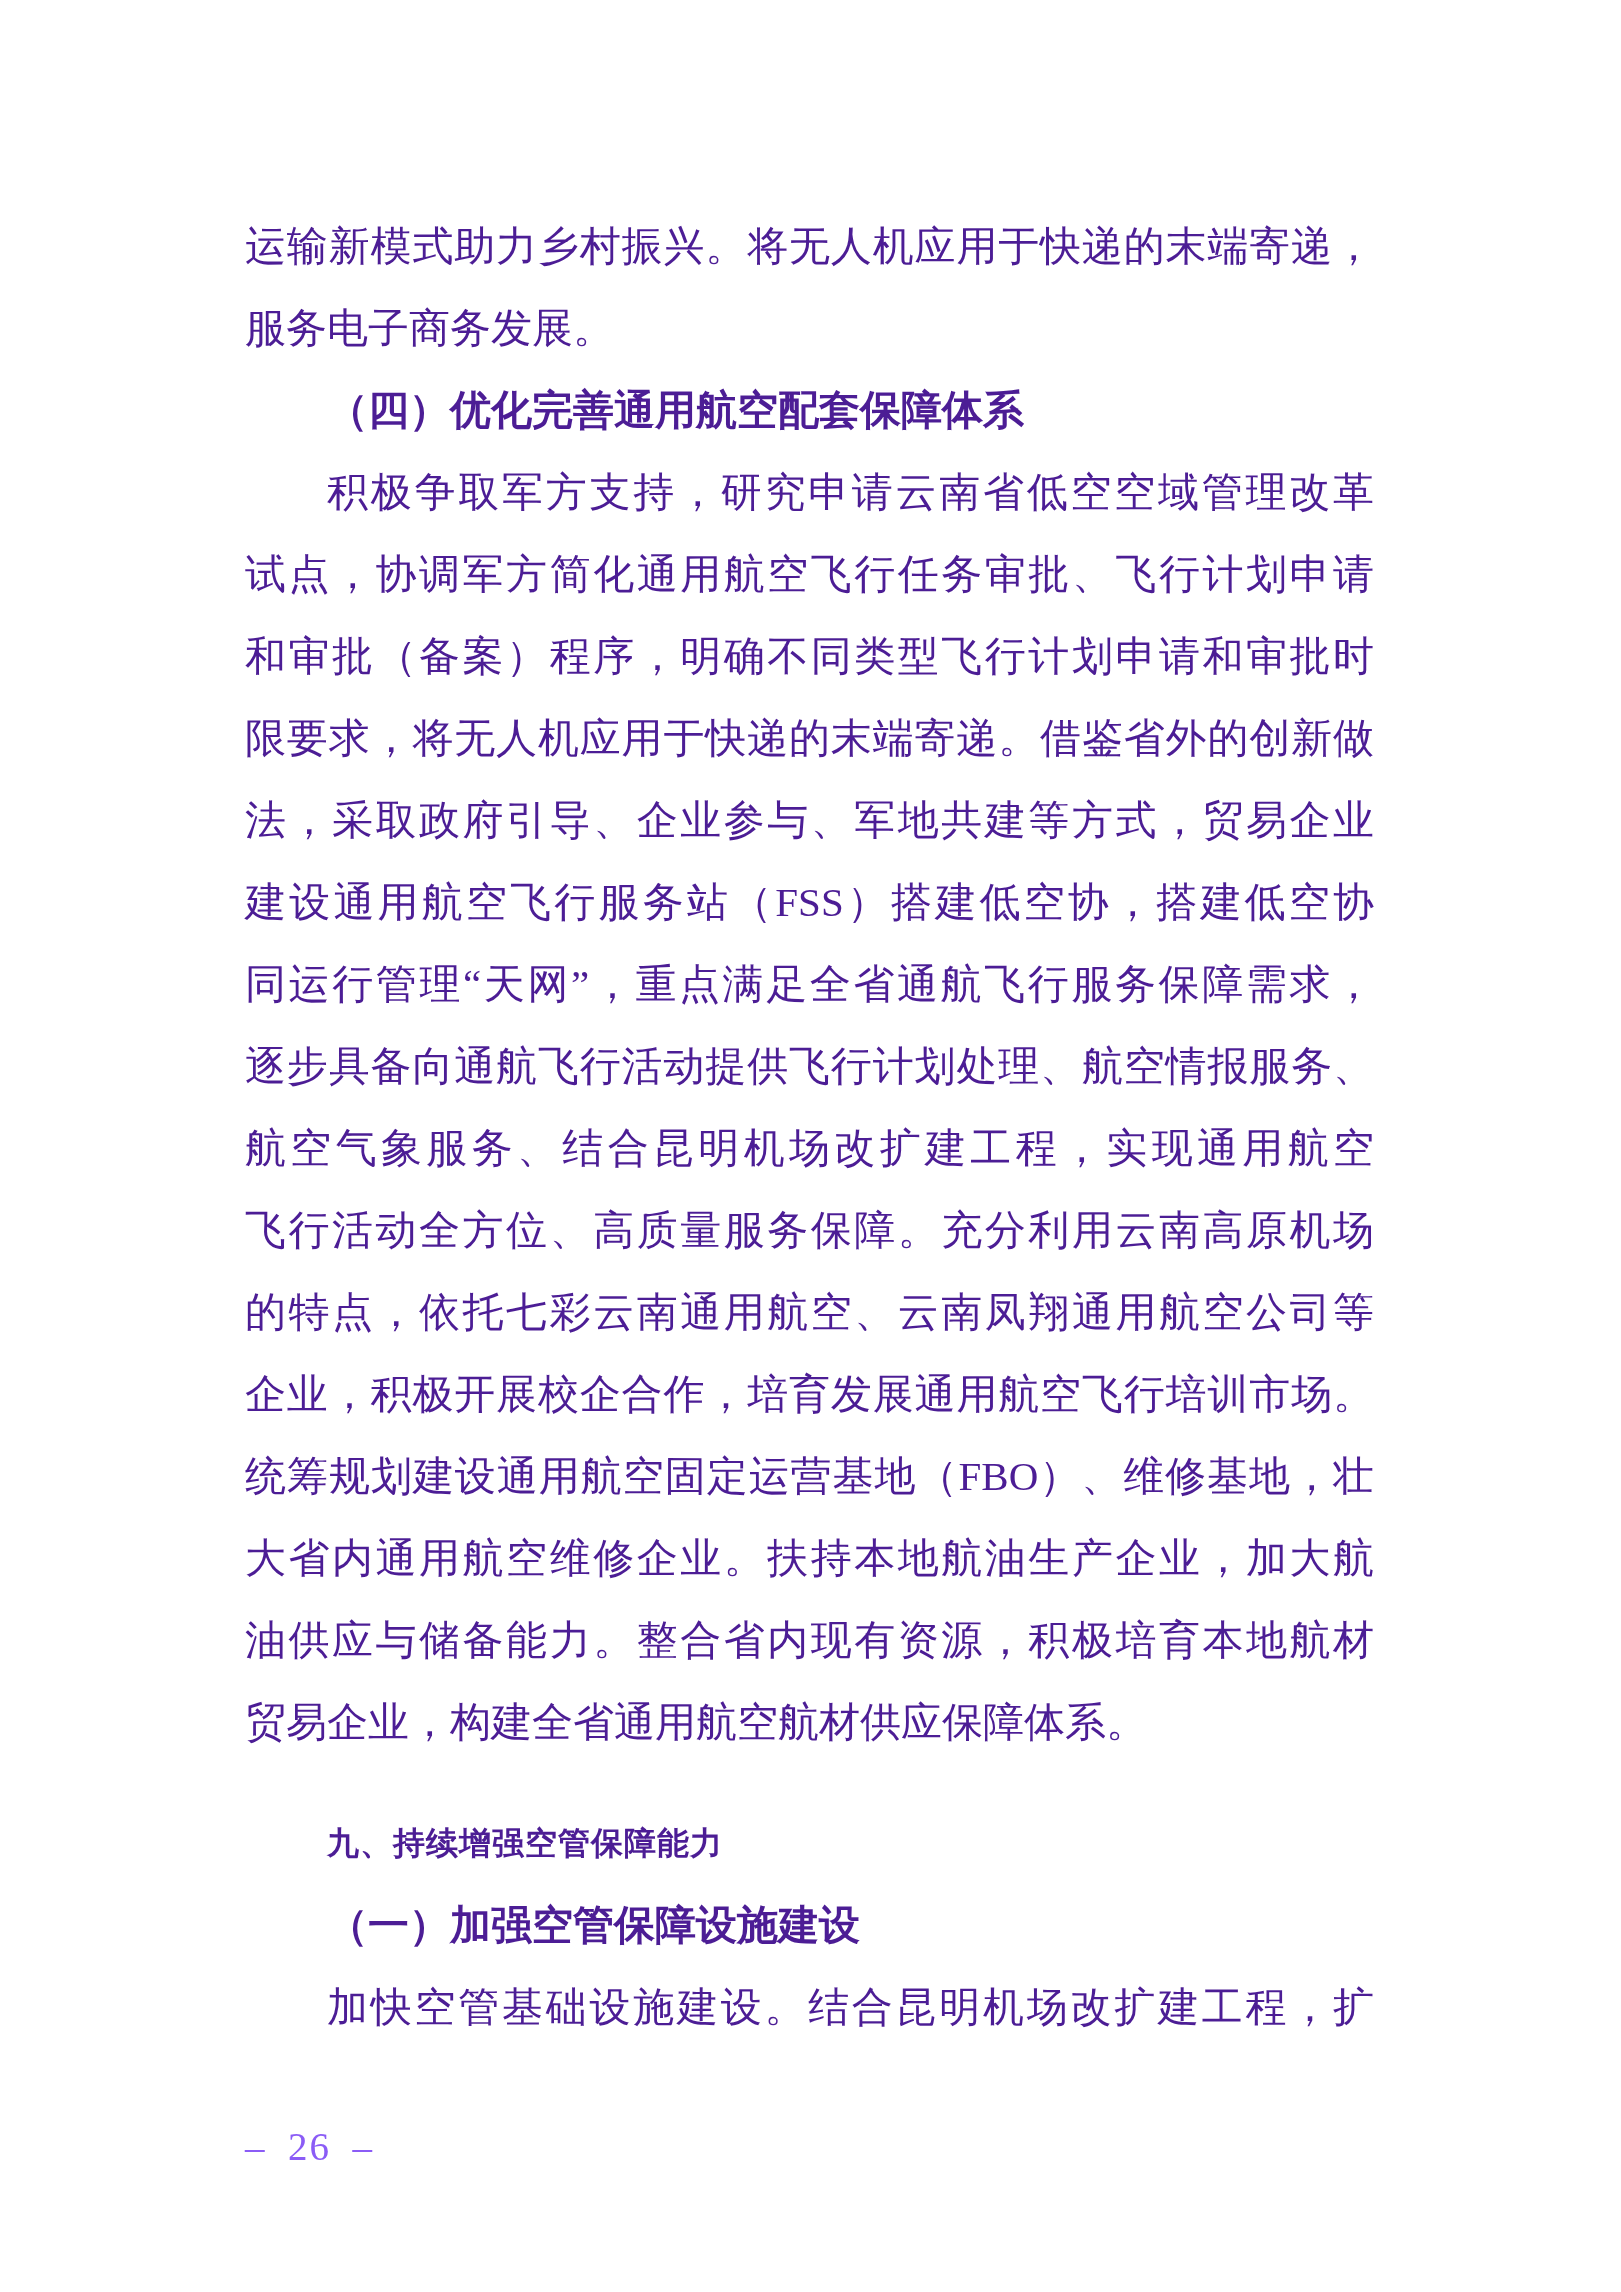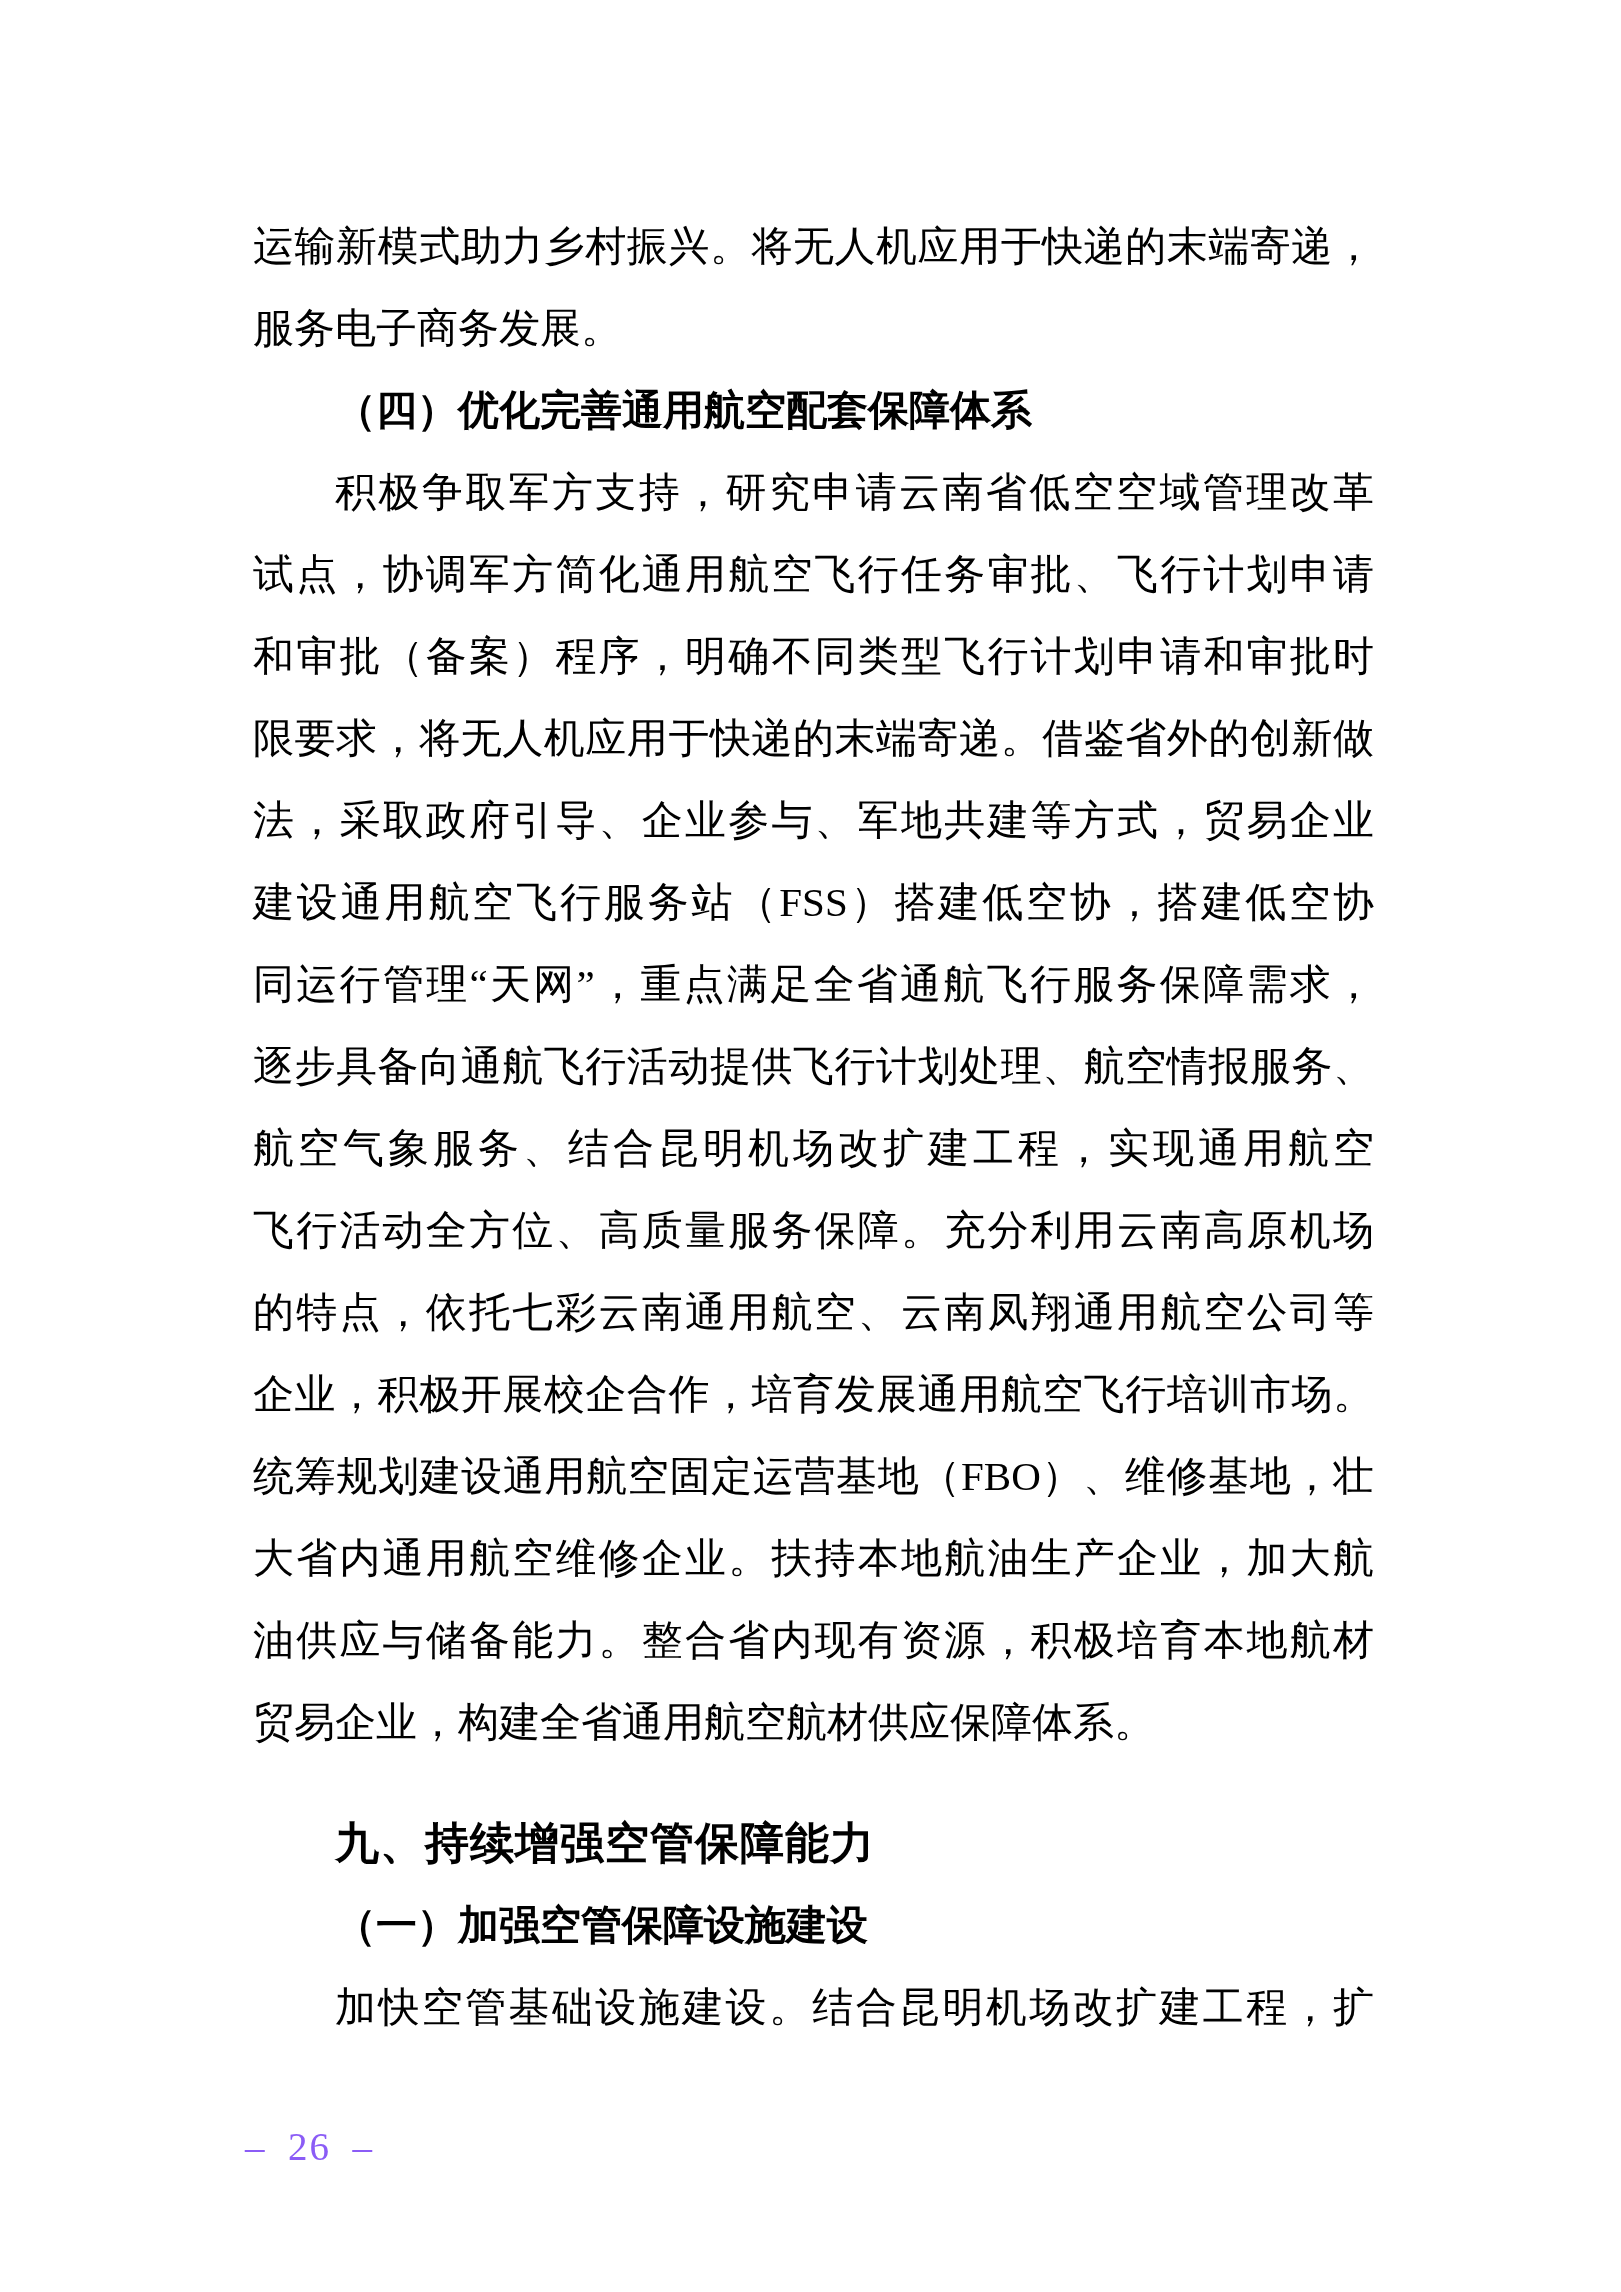--- a/index.html
+++ b/index.html
@@ -20,40 +20,39 @@
     position: absolute;
     left: 245px;
     top: 205px;
     width: 1129px;
   }
   .line {
     font-family: "Liberation Serif", "DejaVu Serif", serif;
     font-size: 41px;
     line-height: 82px;
     height: 82px;
-    color: #000000;
+    color: #4c1d95;
     text-align: justify;
     text-align-last: left;
     white-space: nowrap;
     overflow: visible;
-    margin-left: 8px;
   }
   .line.justify {
     text-align-last: justify;
   }
   .line.indent {
     padding-left: 82px;
   }
   .line.subheading {
     font-weight: 600;
   }
   .line.heading {
     font-family: "Liberation Sans", "DejaVu Sans", sans-serif;
     font-weight: 700;
-    font-size: 44px;
+    font-size: 32px;
     margin-top: 39px;
     letter-spacing: 1px;
   }
   .footer-page-number {
     position: absolute;
     left: 245px;
     top: 2124px;
     font-family: "Liberation Serif", "DejaVu Serif", serif;
     font-size: 39px;
     color: #8b5cf6;

